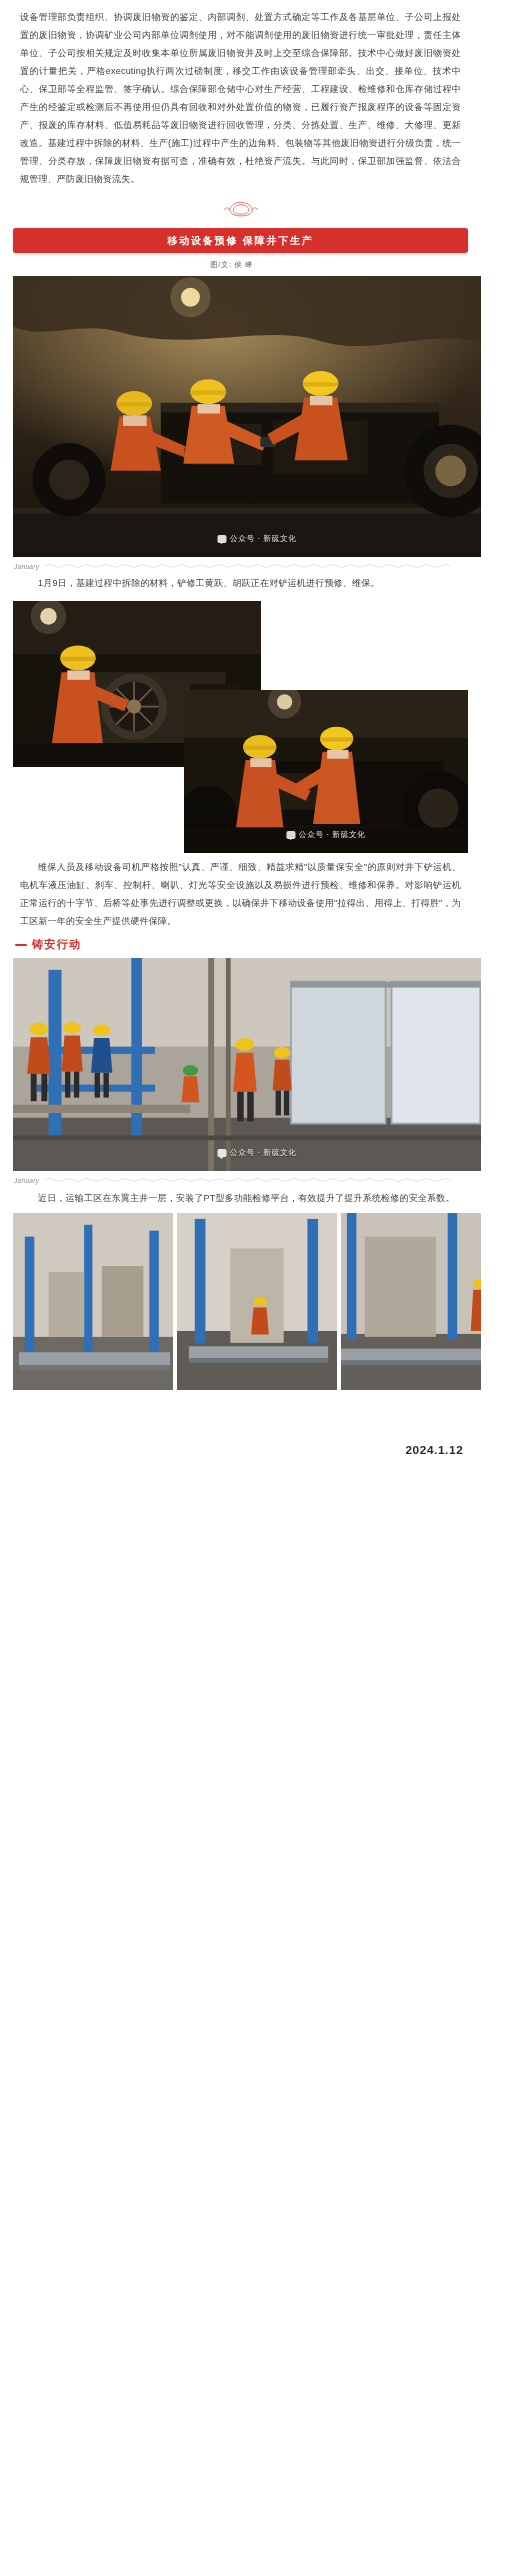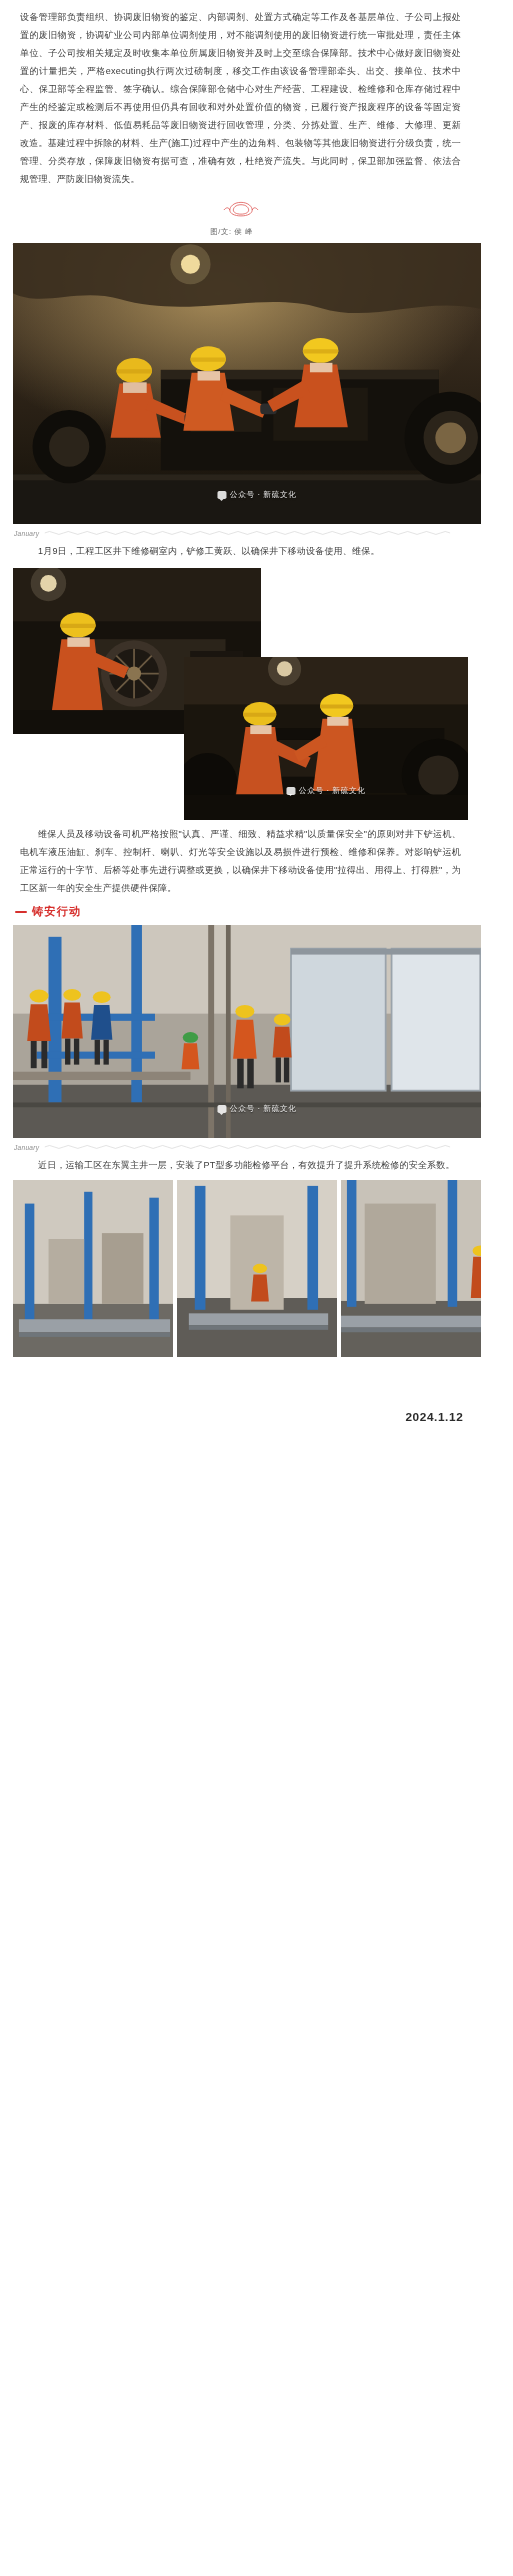--- a/index.html
+++ b/index.html
@@ -115,21 +115,21 @@
   
   .photo {
     position: relative;
     overflow: hidden;
     background: #2a2622;
   }
   .photo .wm {
     position: absolute;
     left: 50%;
     transform: translateX(-50%);
-    bottom: 24px;
+    bottom: 13px;
     color: rgba(255,255,255,.88);
     font-size: 7.7px;
     letter-spacing: 0.6px;
     display: flex;
     align-items: center;
     gap: 3.5px;
     text-shadow: 0 0.6px 1.2px rgba(0,0,0,.6);
     white-space: nowrap;
   }
   .wm .bubble {
@@ -244,20 +244,23 @@
           <path d="M37 8 C28 8 24 13 24 17 C24 21 29 24 37 24 C45 24 50 21 50 17 C50 13 46 8 37 8 Z"></path>
           <path d="M8 17 C12 12 16 12 18 17"></path>
           <path d="M66 17 C62 12 58 12 56 17"></path>
         </g>
       </svg>
     </div>
     <div class="line right"></div>
   </div>
 
 
+  <div class="banner-wrap">
+    <div class="banner">移动设备预修  保障井下生产</div>
+  </div>
 
   <div class="byline">图/文: 侯  峰</div>
 
   <div class="photo photo-main1">
     <div class="scene">
       <svg width="488" height="281" viewBox="0 0 825 476" preserveAspectRatio="none">
         <defs>
           <linearGradient id="g1" x1="0" y1="0" x2="0" y2="1">
             <stop offset="0" stop-color="#4a3a28"></stop>
               <stop offset="0.5" stop-color="#2e2418"></stop>
@@ -327,21 +330,21 @@
   <div class="january">
     <span>January</span>
     <span class="wave">
       <svg width="408" height="5.9" viewBox="0 0 690 10">
           <path d="M0 5 Q8 0 16 5 T32 5 T48 5 T64 5 T80 5 T96 5 T112 5 T128 5 T144 5 T160 5 T176 5 T192 5 T208 5 T224 5 T240 5 T256 5 T272 5 T288 5 T304 5 T320 5 T336 5 T352 5 T368 5 T384 5 T400 5 T416 5 T432 5 T448 5 T464 5 T480 5 T496 5 T512 5 T528 5 T544 5 T560 5 T576 5 T592 5 T608 5 T624 5 T640 5 T656 5 T672 5 T688 5" fill="none" stroke="#cfcfcf" stroke-width="1"></path>
         </svg>
     </span>
   </div>
 
   <div class="body-text">
-    <p>1月9日，工程工区井下维修硐室内，铲修工黄跃、以确保井下移动设备使用、维保。</p>
+    <p>1月9日，基建过程中拆除的材料，铲修工黄跃、胡跃正在对铲运机进行预修、维保。</p>
   </div>
 
   <div class="pair">
     <div class="photo p-left">
       <svg width="248" height="166" viewBox="0 0 420 280" preserveAspectRatio="none">
         <rect width="420" height="280" fill="#16120c"></rect>
         <rect x="0" y="0" width="420" height="90" fill="#241d14"></rect>
         <circle cx="60" cy="26" r="14" fill="#ffeec0" opacity=".85"></circle>
         <circle cx="60" cy="26" r="30" fill="#ffeec0" opacity=".15"></circle>
 

